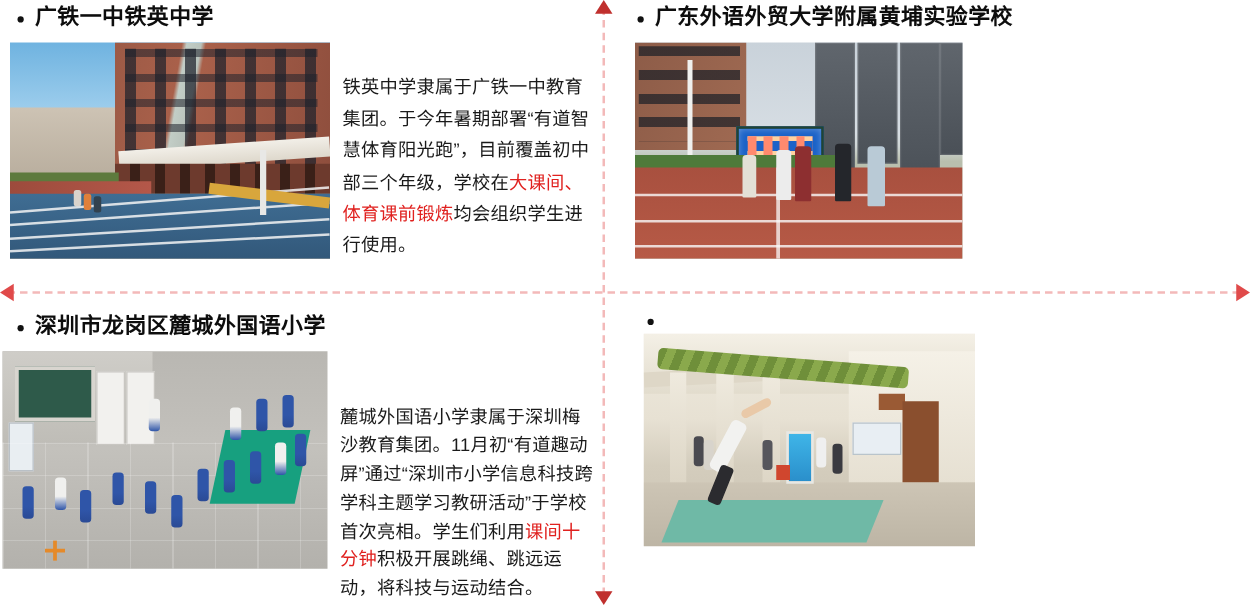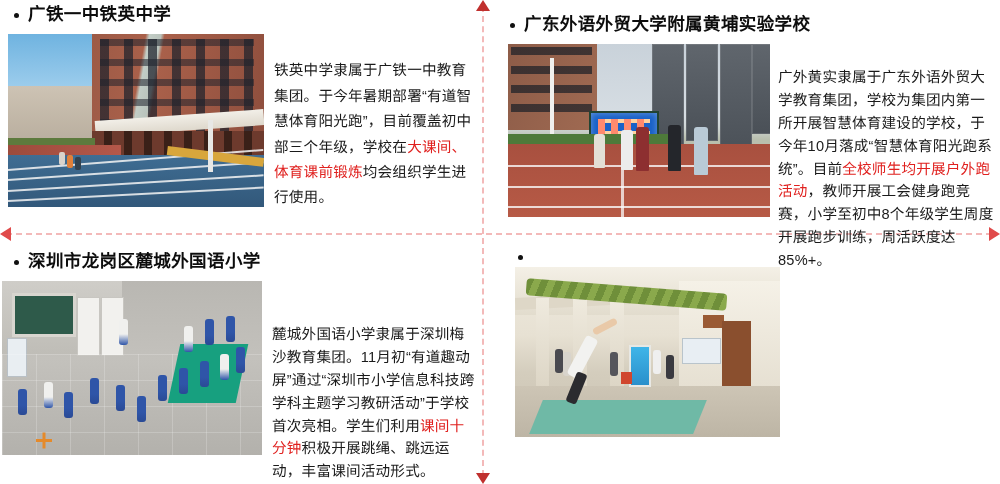--- a/index.html
+++ b/index.html
@@ -76,21 +76,21 @@
   #panel-tr { left: 490px; top: 0;    width: 510px; height: 230px; }
   #panel-bl { left: 0;     top: 240px;width: 478px; height: 244px; }
   #panel-br { left: 490px; top: 240px;width: 510px; height: 244px; }
 
   .title-row {
     display: flex;
     align-items: center;
     gap: 9px;
   }
   #panel-tl .title-row { padding: 5px 0 0 14px; }
-  #panel-tr .title-row { padding: 15px 0 0 20px; }
+  #panel-tr .title-row { padding: 5px 0 0 20px; }
   #panel-bl .title-row { padding: 12px 0 0 14px; }
   #panel-br .title-row { padding: 15px 0 0 28px; }
 
   .bullet {
     width: 5px;
     height: 5px;
     border-radius: 50%;
     background: #111111;
     flex: 0 0 auto;
   }
@@ -321,23 +321,20 @@
       <div class="tl2 tla"></div>
         <div class="tl2 tlb"></div>
         <div class="tl2 tlc"></div>
         <div class="tl2 tld"></div>
       <div class="lyr per p1"></div>
         <div class="lyr per p2"></div>
         <div class="lyr per p3"></div>
       <div class="lyr per p4"></div>
         <div class="lyr per p5"></div>
     </div>
-    <p class="copy">
-      <span>广外黄实隶属于广东外语外贸大学教育集团，学校为集团内第一所开展智慧体育建设的学校，于今年10月落成“智慧体育阳光跑系统”。目前</span><span class="hl">全校师生均开展户外跑活动</span><span>，教师开展工会健身跑竞赛，小学至初中8个年级学生周度开展跑步训练，周活跃度达85%+。</span>
-    </p>
   </div>
 </section>
 
 <section class="panel" id="panel-bl">
   <div class="title-row">
     <span class="bullet"></span>
     <span class="school-title">深圳市龙岗区麓城外国语小学</span>
   </div>
   <div class="body-row">
     <div class="photo" id="photo-3">
@@ -362,21 +359,21 @@
       <div class="stu w" style="left:70%; top:26%;"></div>
       <div class="stu" style="left:78%; top:22%;"></div>
       <div class="stu" style="left:86%; top:20%;"></div>
       <div class="stu w" style="left:45%; top:22%;"></div>
       <div class="lyr xmark">
           <i></i>
           <i></i>
         </div>
     </div>
     <p class="copy">
-      <span>麓城外国语小学隶属于深圳梅沙教育集团。11月初“有道趣动屏”通过“深圳市小学信息科技跨学科主题学习教研活动”于学校首次亮相。学生们利用</span><span class="hl">课间十分钟</span><span>积极开展跳绳、跳远运动，丰富课间活动形式。</span>
+      <span>麓城外国语小学隶属于深圳梅沙教育集团。11月初“有道趣动屏”通过“深圳市小学信息科技跨学科主题学习教研活动”于学校首次亮相。学生们利用</span><span class="hl">课间十分钟</span><span>积极开展跳绳、跳远运动，将科技与运动结合。</span>
     </p>
   </div>
 </section>
 
 <section class="panel" id="panel-br">
   <div class="title-row">
     <span class="bullet"></span>
   </div>
   <div class="body-row">
     <div class="photo" id="photo-4">

